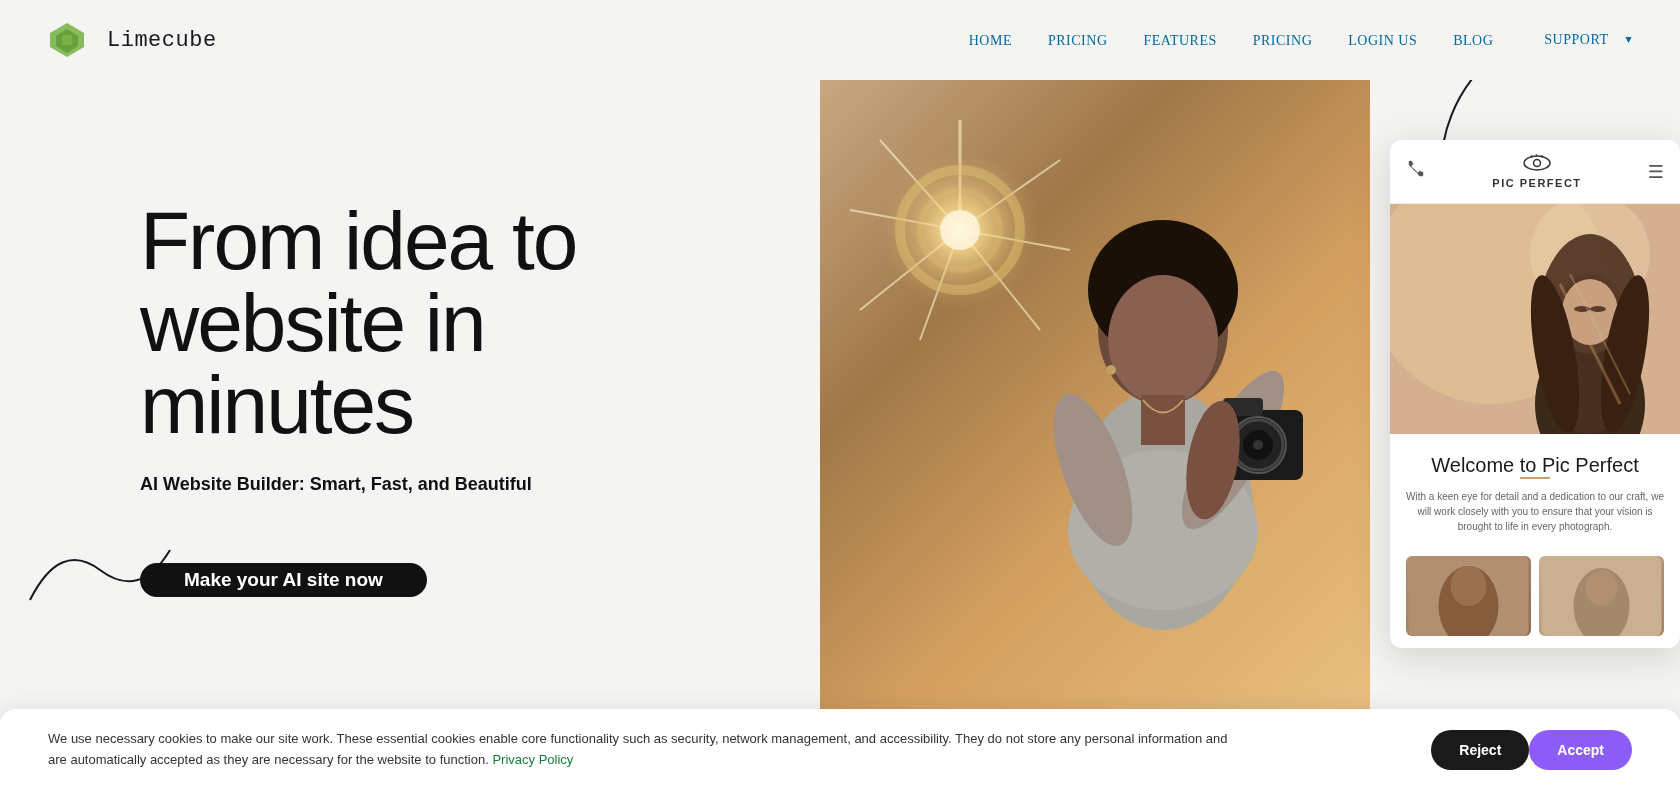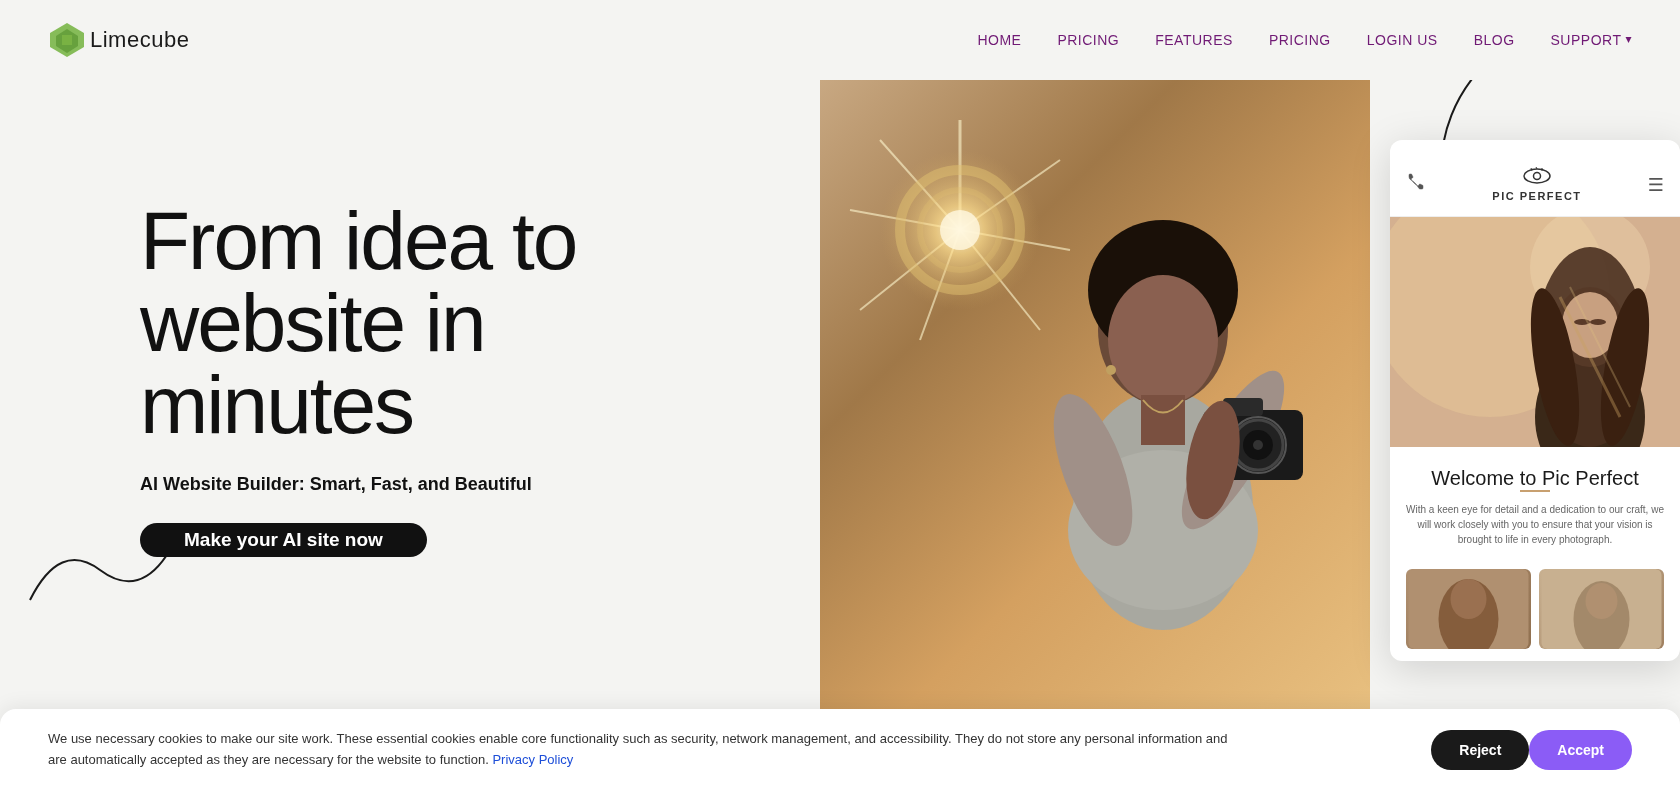--- a/index.html
+++ b/index.html
@@ -12,50 +12,53 @@
       justify-content: space-between;
       padding: 0 48px;
       height: 80px;
       background: #f4f4f2;
       position: relative;
       z-index: 10;
     }
     .nav-logo {
       display: flex;
       align-items: center;
-      gap: 4px;
+      gap: 21px;
       text-decoration: none;
+      font-family: Liberation Mono, monospace;
     }
     .logo-icon {
       width: 38px;
       height: 38px;
     }
     .logo-text {
       font-size: 22px;
       font-weight: 500;
       color: #1a1a1a;
       letter-spacing: 0.5px;
     }
     .nav-links {
       display: flex;
       align-items: center;
       gap: 36px;
       list-style: none;
     }
     .nav-links a {
       text-decoration: none;
-      color: #701a75;
+      color: #0369a1;
       font-size: 14px;
       font-weight: 500;
       letter-spacing: 0.5px;
+      font-family: Liberation Serif, serif;
     }
     .nav-links .support-link {
       display: flex;
       align-items: flex-start;
-      gap: 4px;
+      gap: 17px;
+      margin-left: 15px;
     }
     .nav-actions {
       display: flex;
       align-items: center;
       gap: 24px;
     }
     .login-link {
       font-size: 14px;
       font-weight: 600;
       color: #1a1a1a;
@@ -107,21 +110,21 @@
       font-weight: 400;
       line-height: 1.0;
       color: #111;
       letter-spacing: -2px;
       margin-bottom: 28px;
     }
     .hero-subtitle {
       font-size: 18px;
       font-weight: 700;
       color: #111;
-      margin-bottom: 28px;
+      margin-bottom: 68px;
     }
     .cta-btn {
       display: inline-block;
       background: #111;
       color: #fff;
       border: none;
       border-radius: 50px;
       padding: 6px 44px;
       font-size: 19px;
       font-weight: 600;
@@ -166,21 +169,20 @@
       box-shadow: 0 8px 40px rgba(0,0,0,0.15);
       overflow: hidden;
       z-index: 5;
     }
     .mockup-header {
       display: flex;
       align-items: center;
       justify-content: space-between;
       padding: 14px 16px;
       border-bottom: 1px solid #eee;
-      margin-top: 13px;
     }
     .mockup-phone-icon {
       font-size: 20px;
       color: #555;
     }
     .mockup-brand {
       text-align: center;
     }
     .mockup-brand-icon {
       font-size: 18px;
@@ -256,21 +258,21 @@
       z-index: 100;
       border-radius: 16px 16px 0 0;
     }
     .cookie-text {
       font-size: 13px;
       color: #333;
       line-height: 1.6;
       max-width: 1200px;
     }
     .cookie-link {
-      color: #1d4ed8;
+      color: #15803d;
       text-decoration: none;
       margin-top: 20px;
     }
     .cookie-actions {
       display: flex;
       flex-shrink: 0;
     }
     .cookie-reject {
       background: #1a1a1a;
       color: #fff;

